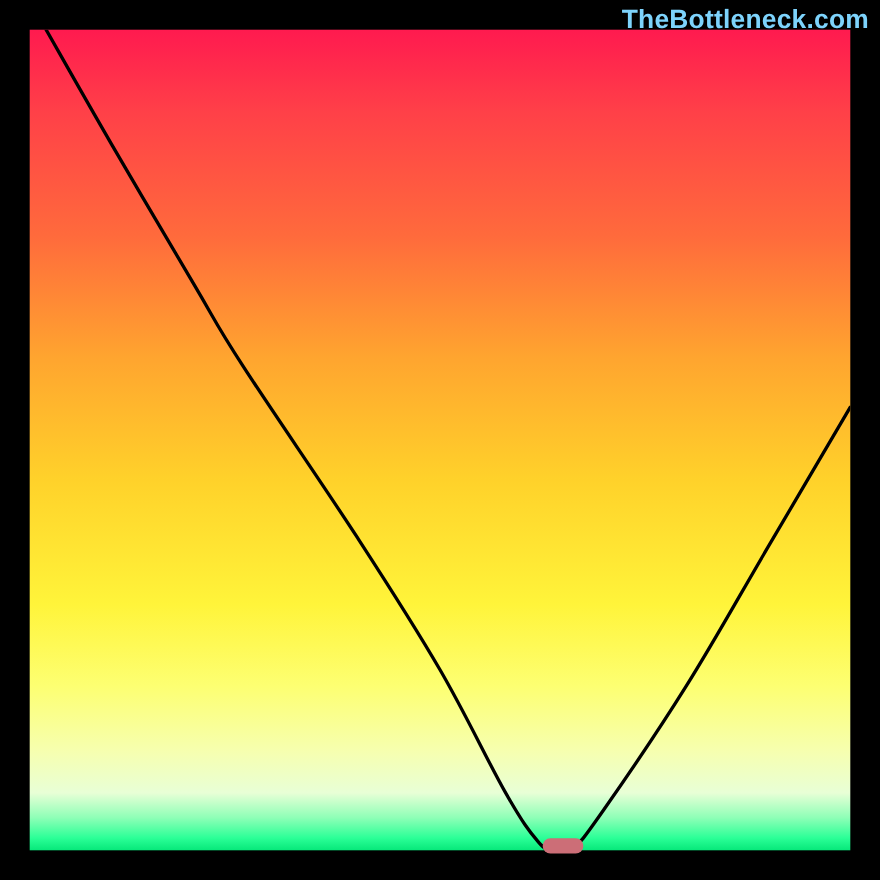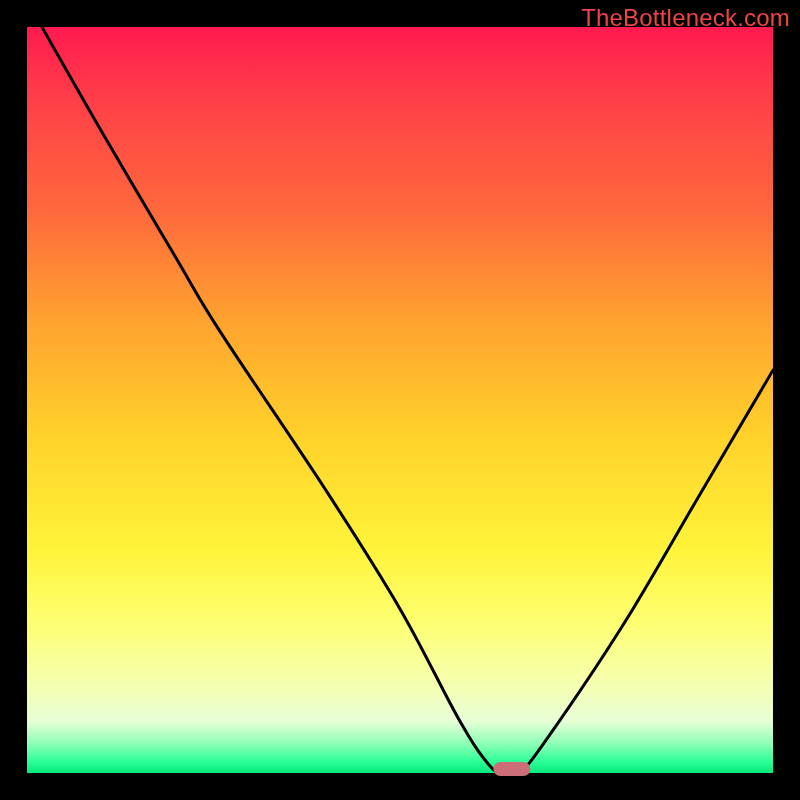--- a/index.html
+++ b/index.html
@@ -37,22 +37,22 @@
       #2bff97 98.5%,
       #07e87a 100%
     );
   }
   .watermark {
     position: absolute;
     top: 4px;
     right: 10px;
     font-family: Arial, Helvetica, sans-serif;
     font-size: 24px;
-    font-weight: normal;
-    color: #ef4444;
+    font-weight: bold;
+    color: #7dd3fc;
     letter-spacing: 0.2px;
     user-select: none;
   }
   svg.curve {
     position: absolute;
     left: 0; top: 0;
     width: 746px; height: 746px;
   }
   .marker {
     position: absolute;

